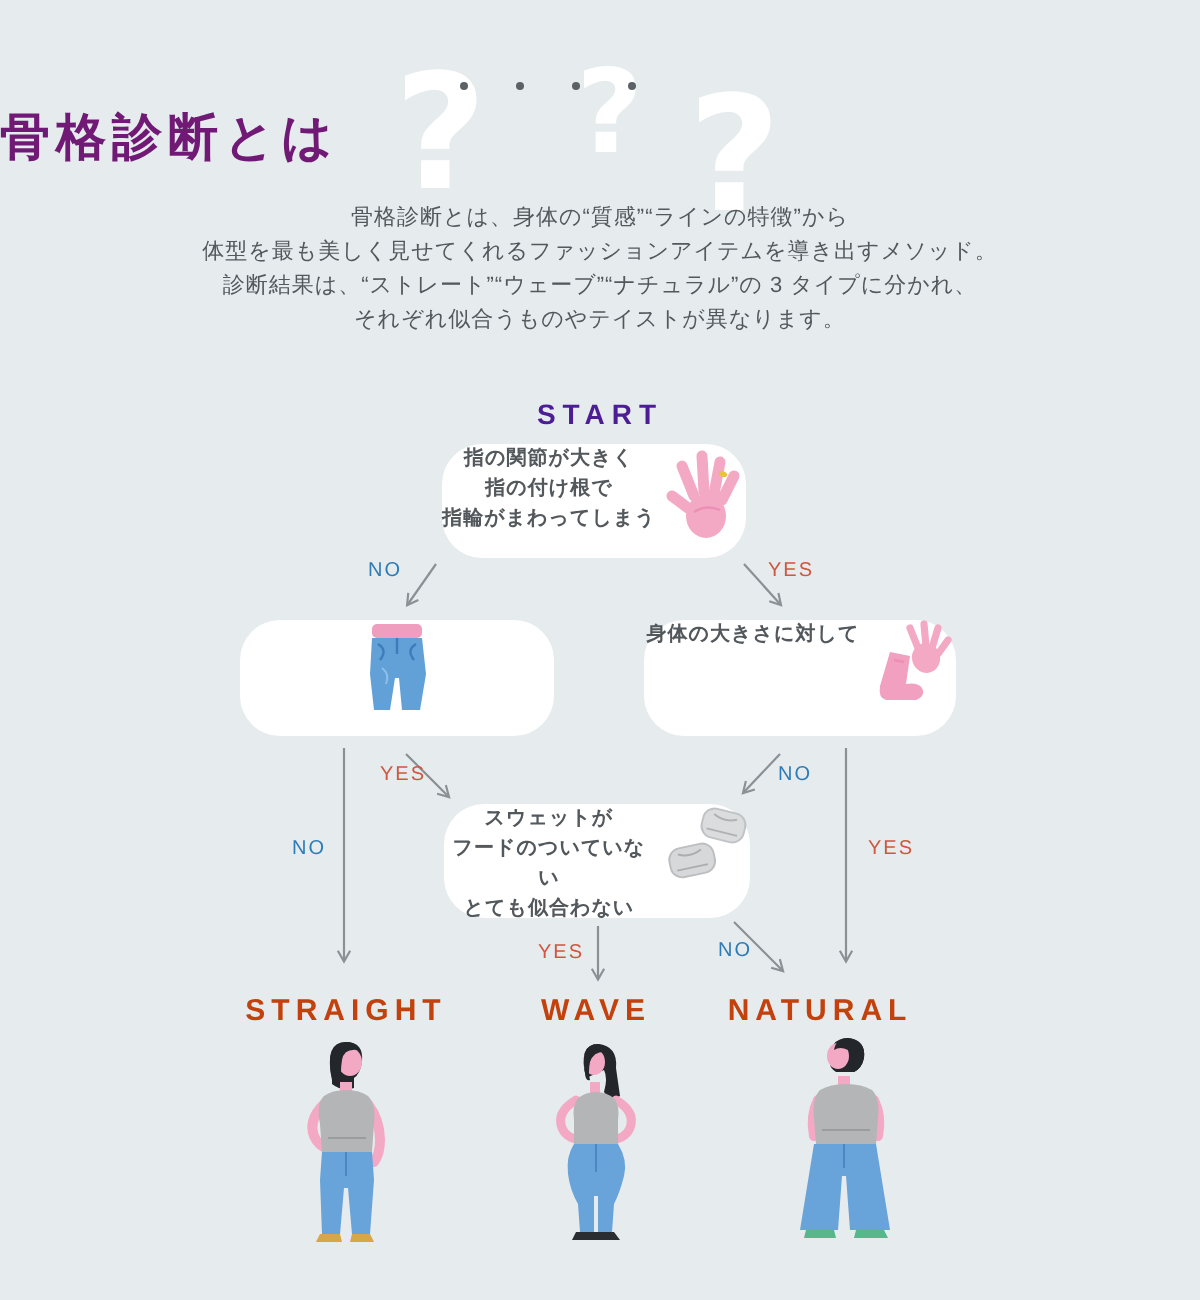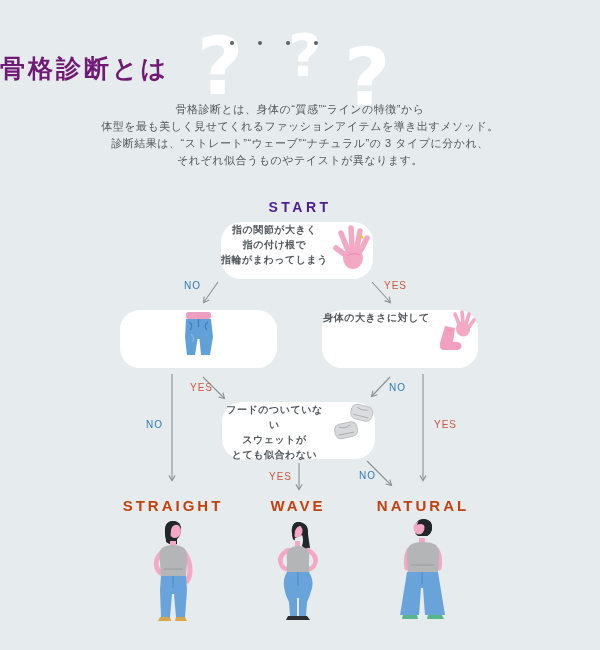--- a/index.html
+++ b/index.html
@@ -17,21 +17,21 @@
   #q3{left:322px;top:310px;width:156px;height:58px}
   #q4{left:222px;top:402px;width:153px;height:57px}
   .tag{position:absolute;font-size:10px;font-weight:normal;letter-spacing:1px;z-index:1}
   .tag.yes{color:#d0573e}
   .tag.no{color:#2e7cb5}
   #no1{left:184px;top:280px}   #yes1{left:384px;top:280px}
   #yes2{left:190px;top:382px}  #no2{left:146px;top:419px}
   #no3{left:389px;top:382px}   #yes3{left:434px;top:419px}
   #yes4{left:269px;top:471px}  #no4{left:359px;top:470px}
   .result{position:absolute;top:497px;font-size:15px;font-weight:bold;letter-spacing:3px;color:#c2410c;transform:translateX(-50%);white-space:nowrap}
-  #res-straight{left:173px} #res-wave{left:298px} #res-natural{left:423px}
+  #res-straight{left:173px} #res-wave{left:298px} #res-natural{left:410px}
   svg.arrows{position:absolute;left:0;top:0;width:600px;height:650px;z-index:0}
   .fig{position:absolute;z-index:1}
   #fig1{left:142px;top:517px;width:62px;height:110px}
   #fig2{left:268px;top:519px;width:60px;height:106px}
   #fig3{left:391px;top:516px;width:64px;height:110px}
 </style>
 </head>
 <body>
 
 <span class="qmark" style="left:197px;top:27px;font-size:80px">?</span>
@@ -115,22 +115,22 @@
       <line x1="34" y1="17" x2="39" y2="10"></line>
     </g>
     <ellipse cx="28" cy="19" rx="7" ry="7.5" fill="#f3a9c4" transform="rotate(-18 28 19)"></ellipse>
     <path d="M10,16 L20,18 L18,32 Q24,31 26,34 Q28,38 23,40 L8,40 Q4,39 5,33 Z" fill="#f2a0bf"></path>
     <path d="M12,20 L17,21" stroke="#ec8fb4" stroke-width="1.2"></path>
   </svg>
 </div>
 
 <div class="qbox" id="q4">
   <div class="qtext">
+    <div>スウェットが</div>
     <div>フードのついていない</div>
-    <div>スウェットが</div>
     <div>とても似合わない</div>
   </div>
   <svg width="44" height="40" viewBox="0 0 44 40">
     <g transform="rotate(14 30 12)">
       <rect x="19" y="3" width="22" height="15" rx="6" fill="#dadcdd" stroke="#c0c3c5" stroke-width="1"></rect>
       <path d="M24,6 Q30,9 36,6" stroke="#aeb2b5" stroke-width="1" fill="none"></path>
       <line x1="22" y1="14" x2="38" y2="14" stroke="#aeb2b5" stroke-width="1"></line>
     </g>
     <g transform="rotate(-12 14 29)">
       <rect x="3" y="21" width="23" height="15" rx="6" fill="#d6d8da" stroke="#bcbfc1" stroke-width="1"></rect>

